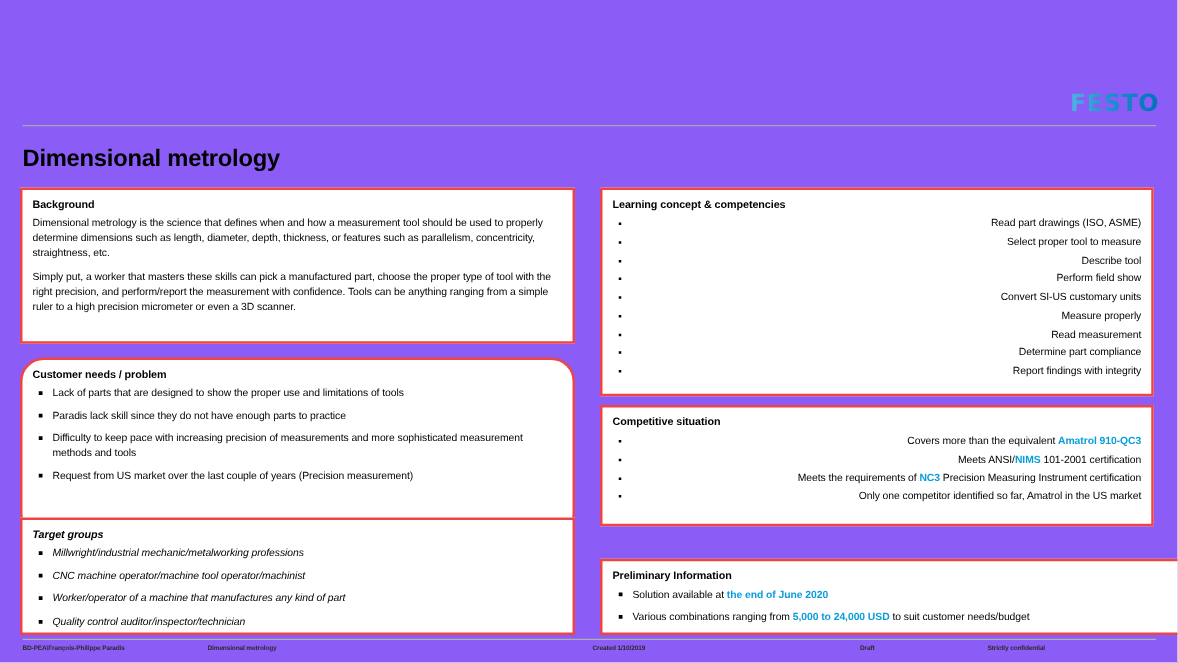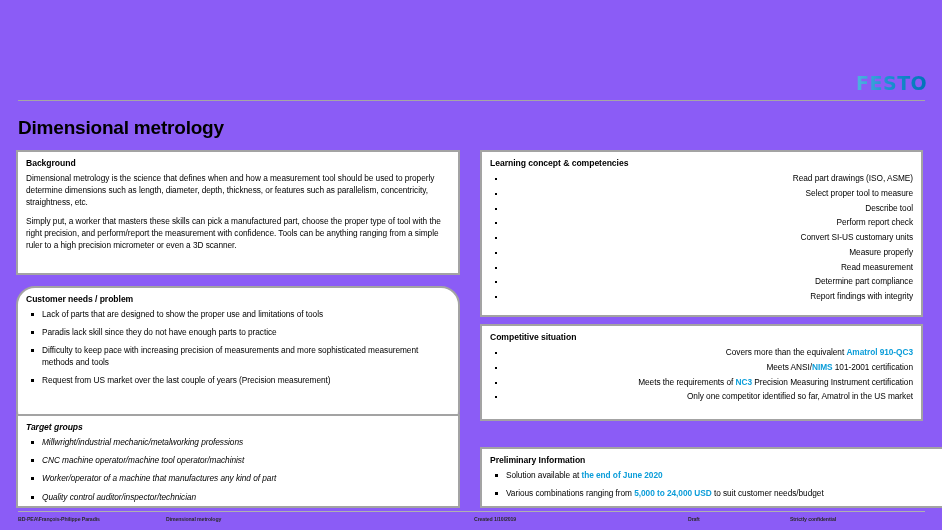--- a/index.html
+++ b/index.html
@@ -49,21 +49,21 @@
     font-size: 19px;
     font-weight: bold;
     letter-spacing: -0.2px;
     color: #000000;
     line-height: 1.1;
   }
 
   
   .box {
     position: absolute;
-    border: 2px solid #a3a3a3;
+    border: 2px solid #ef4444;
     background: #ffffff;
     padding: 6px 8px 6px 8px;
   }
   .box-title {
     font-size: 8.6px;
     font-weight: bold;
     color: #000000;
     margin-bottom: 5px;
     letter-spacing: -0.05px;
   }
@@ -180,21 +180,21 @@
       <li>Quality control auditor/inspector/technician</li>
     </ul>
   </div>
 
   <div class="box" id="box-learning-concept">
     <div class="box-title">Learning concept &amp; competencies</div>
     <ul class="bl dash">
       <li>Read part drawings (ISO, ASME)</li>
       <li>Select proper tool to measure</li>
       <li>Describe tool</li>
-      <li>Perform report check</li>
+      <li>Perform field show</li>
       <li>Convert SI-US customary units</li>
       <li>Measure properly</li>
       <li>Read measurement</li>
       <li>Determine part compliance</li>
       <li>Report findings with integrity</li>
     </ul>
   </div>
 
   <div class="box" id="box-competitive">
     <div class="box-title">Competitive situation</div>

